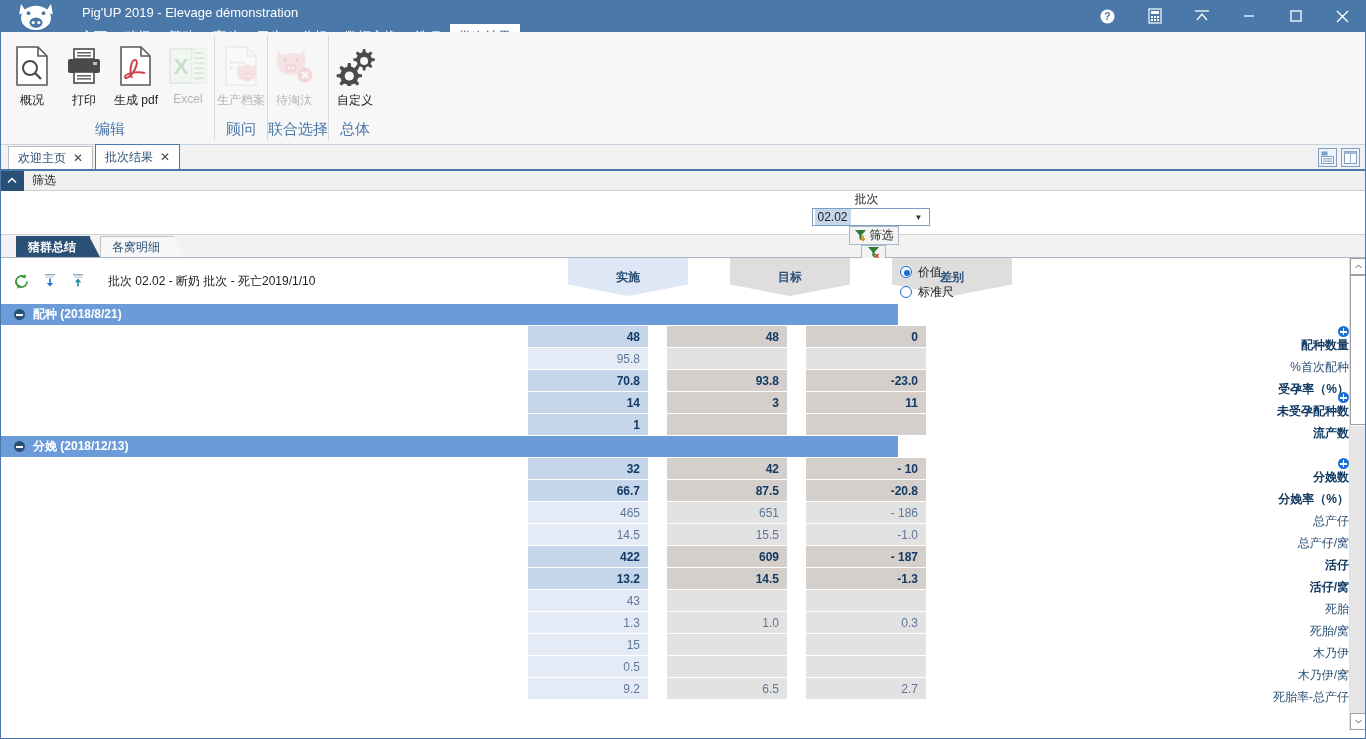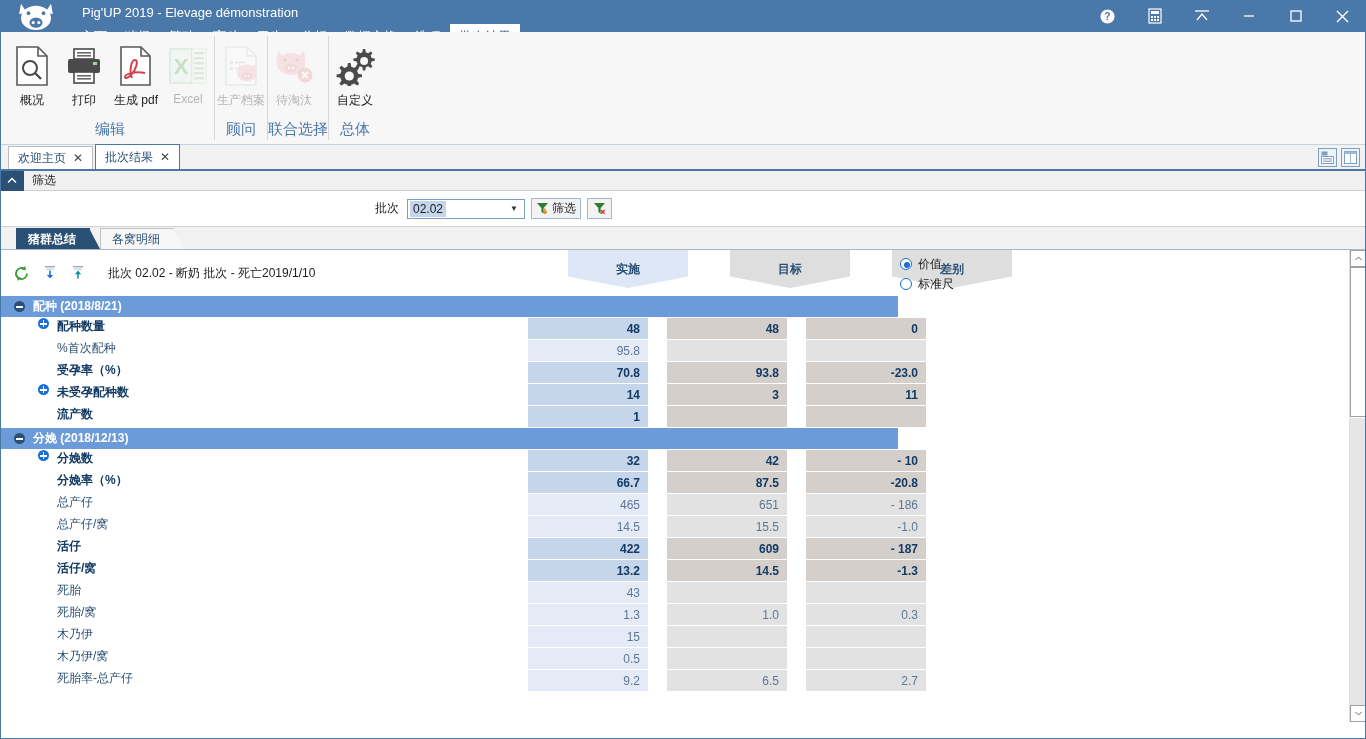--- a/index.html
+++ b/index.html
@@ -78,23 +78,24 @@
   .filter-head {
     height:20px; background:#f0f0f0; border-bottom:1px solid #cfcfcf;
     display:flex; align-items:center;
   }
   .filter-chev {
     width:24px; height:20px; background:#2b5076; color:#ffffff;
     display:flex; align-items:center; justify-content:center; font-size:9px;
   }
   .filter-head-label { margin-left:8px; font-size:12px; color:#1c1c1c; }
   .filter-body {
-    height:36px; background:#ffffff; border-bottom:1px solid #d2d2d2;
+    height:44px; background:#ffffff; border-bottom:1px solid #d2d2d2;
     display:flex; align-items:center; justify-content:flex-start;
     padding-left:375px;
+    flex-direction:column;
   }
   .flabel { font-size:12px; margin-right:8px; }
   .combo {
     width:118px; height:20px; border:1px solid #7a9fc6; background:#ffffff;
     display:flex; align-items:center; position:relative; font-size:12px;
   }
   .combo .val { background:#c5d5ea; padding:1px 3px; margin-left:2px; color:#1c1c1c; }
   .combo .arrow { position:absolute; right:6px; font-size:8px; color:#333; }
   .fbtn {
     height:21px; border:1px solid #a9b8c7; background:#f3f3f3;
@@ -146,21 +147,21 @@
     display:flex; align-items:center; width:898px; margin-bottom:1px;
   }
   .sect-header .toggle {
     width:11px; height:11px; border-radius:50%; background:#2b5076;
     margin:0 8px 0 14px; position:relative; flex:none;
   }
   .sect-header .toggle::after {
     content:""; position:absolute; left:2px; top:5px; width:7px; height:1.5px; background:#fff;
   }
 
-  .row { height:21px; display:flex; align-items:flex-start; position:relative; margin-bottom:1px; }
+  .row { height:21px; display:flex; align-items:flex-end; position:relative; margin-bottom:1px;flex-direction:column; }
   .row .exp {
     width:11px; height:11px; border-radius:50%; background:#1a6fd4;
     margin-left:38px; position:relative; flex:none;
   }
   .row .exp::after { content:""; position:absolute; left:2px; top:5px; width:7px; height:1.5px; background:#fff; }
   .row .exp::before { content:""; position:absolute; left:4.75px; top:2px; width:1.5px; height:7px; background:#fff; }
   .row .exp.spacer { background:none; }
   .row .exp.spacer::after, .row .exp.spacer::before { display:none; }
   .row .lbl { margin-left:8px; font-size:12px; color:#2b5076; white-space:nowrap; }
   .row.bold .lbl { font-weight:bold; color:#123a63; }

